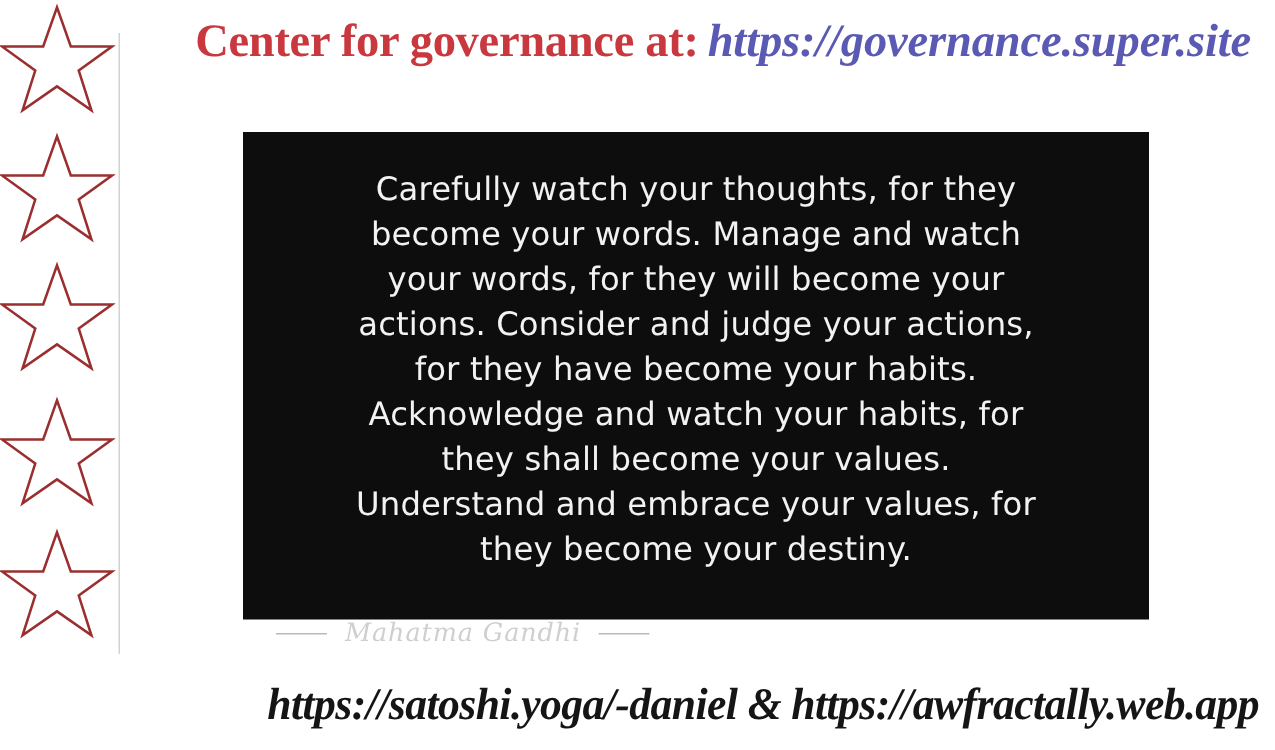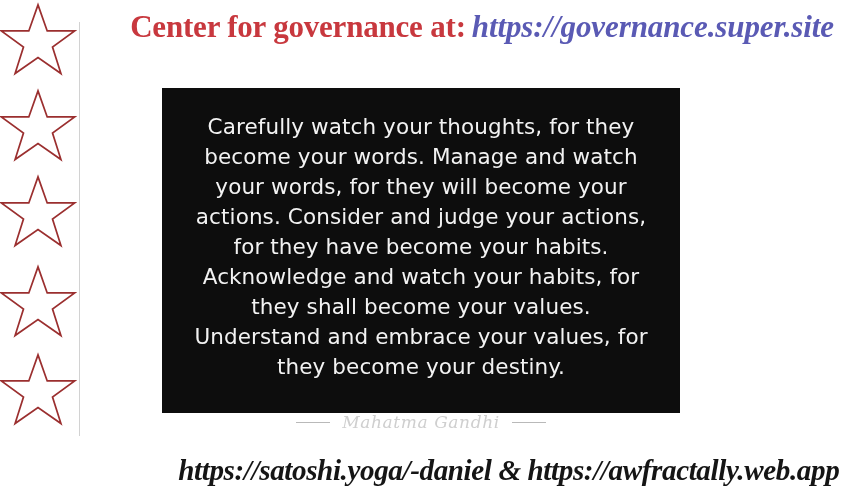--- a/index.html
+++ b/index.html
@@ -76,21 +76,21 @@
     color: #5A5AB4;
     letter-spacing: -0.1px;
     margin-left: 6px;
   }
 
   
   #quote-card {
     position: absolute;
     left: 162px;
     top: 88px;
-    width: 518px;
+    width: 604px;
     height: 325px;
     background: #0d0d0d;
     box-sizing: border-box;
     padding: 24px 22px 14px 22px;
     display: flex;
     flex-direction: column;
     align-items: center;
   }
   #quote-text {
     color: #f2f2f2;
@@ -100,21 +100,21 @@
     text-align: center;
     font-weight: 400;
     letter-spacing: 0.1px;
     width: 470px;
     margin: 0 auto;
   }
   #quote-attribution-row {
     margin-top: 30px;
     display: flex;
     align-items: center;
-    justify-content: center;
+    justify-content: flex-start;
     gap: 12px;
     width: 100%;
   }
   .attrib-dash {
     display: inline-block;
     width: 34px;
     height: 1px;
     background: #b9b9b9;
   }
   #quote-author {

